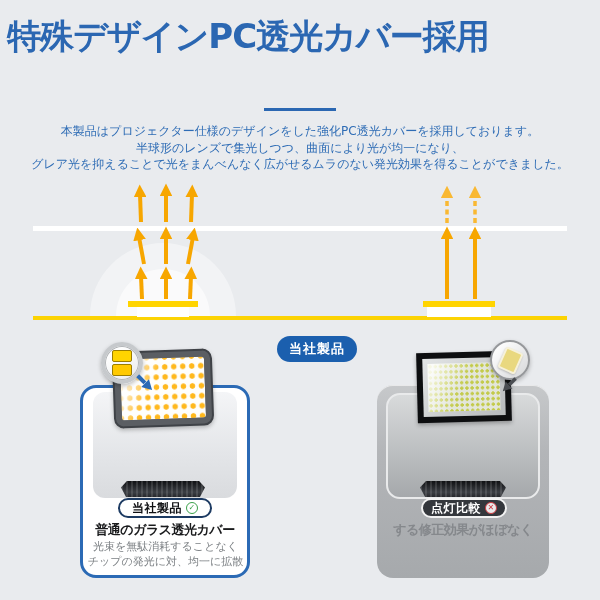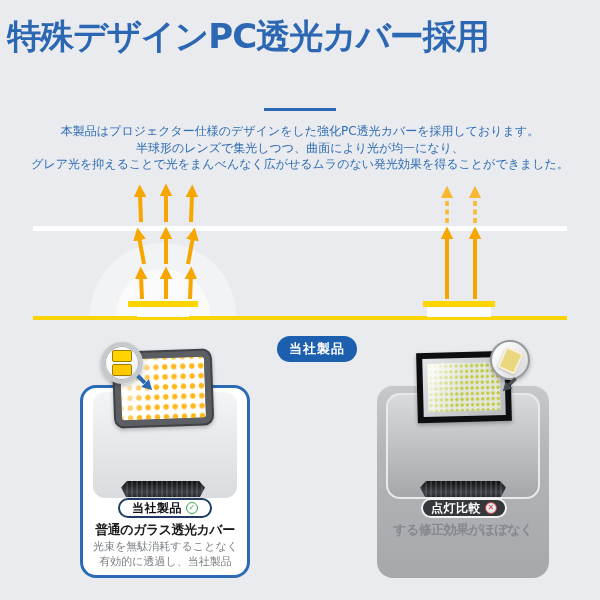--- a/index.html
+++ b/index.html
@@ -218,21 +218,21 @@
     <line x1="3" y1="3" x2="11" y2="11" stroke="#2b6ab5" stroke-width="4.5"></line>
     <polygon points="19,19 7,15.5 15.5,7" fill="#2b6ab5"></polygon>
   </svg>
   <div class="abs pill pill-left">
     <span>当社製品</span>
     <span class="mark mark-check">✓</span>
   </div>
   <div class="abs panel-title panel-title-left">普通のガラス透光カバー</div>
   <div class="abs panel-desc panel-desc-left">
     <div>光束を無駄消耗することなく</div>
-    <div>有効的に透過し、当社製品</div>
+    <div>チップの発光に対、均一に拡散</div>
   </div>
 
   <div class="abs panel-right"></div>
   <div class="abs photo-right"></div>
   <div class="abs sil sil-right"></div>
   <div class="abs flood-right">
     <div class="bezel"></div>
     <div class="led"></div>
   </div>
   <div class="abs mag-right">

